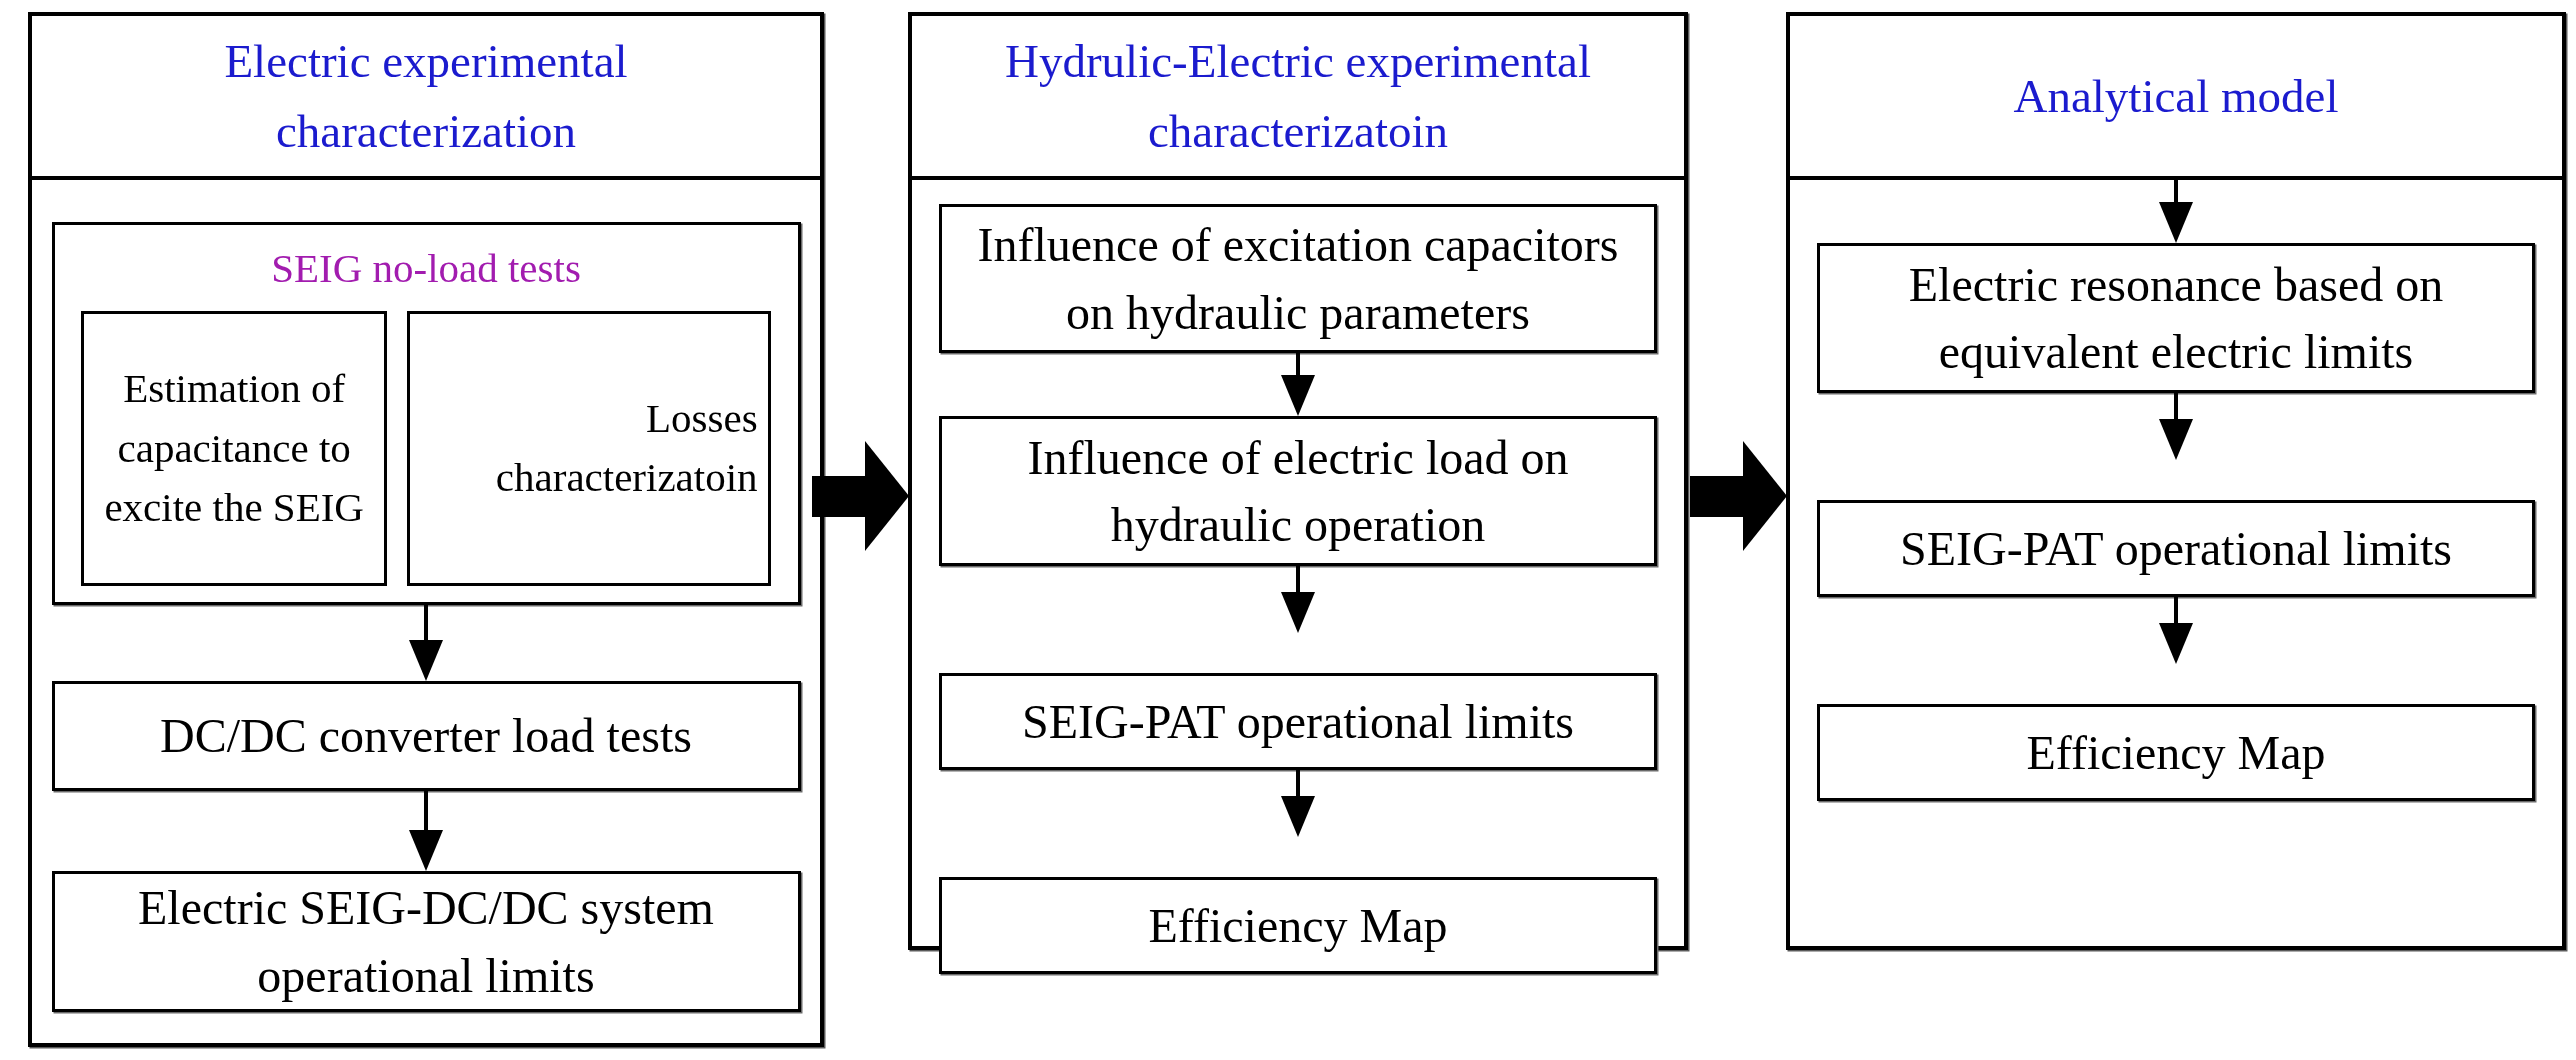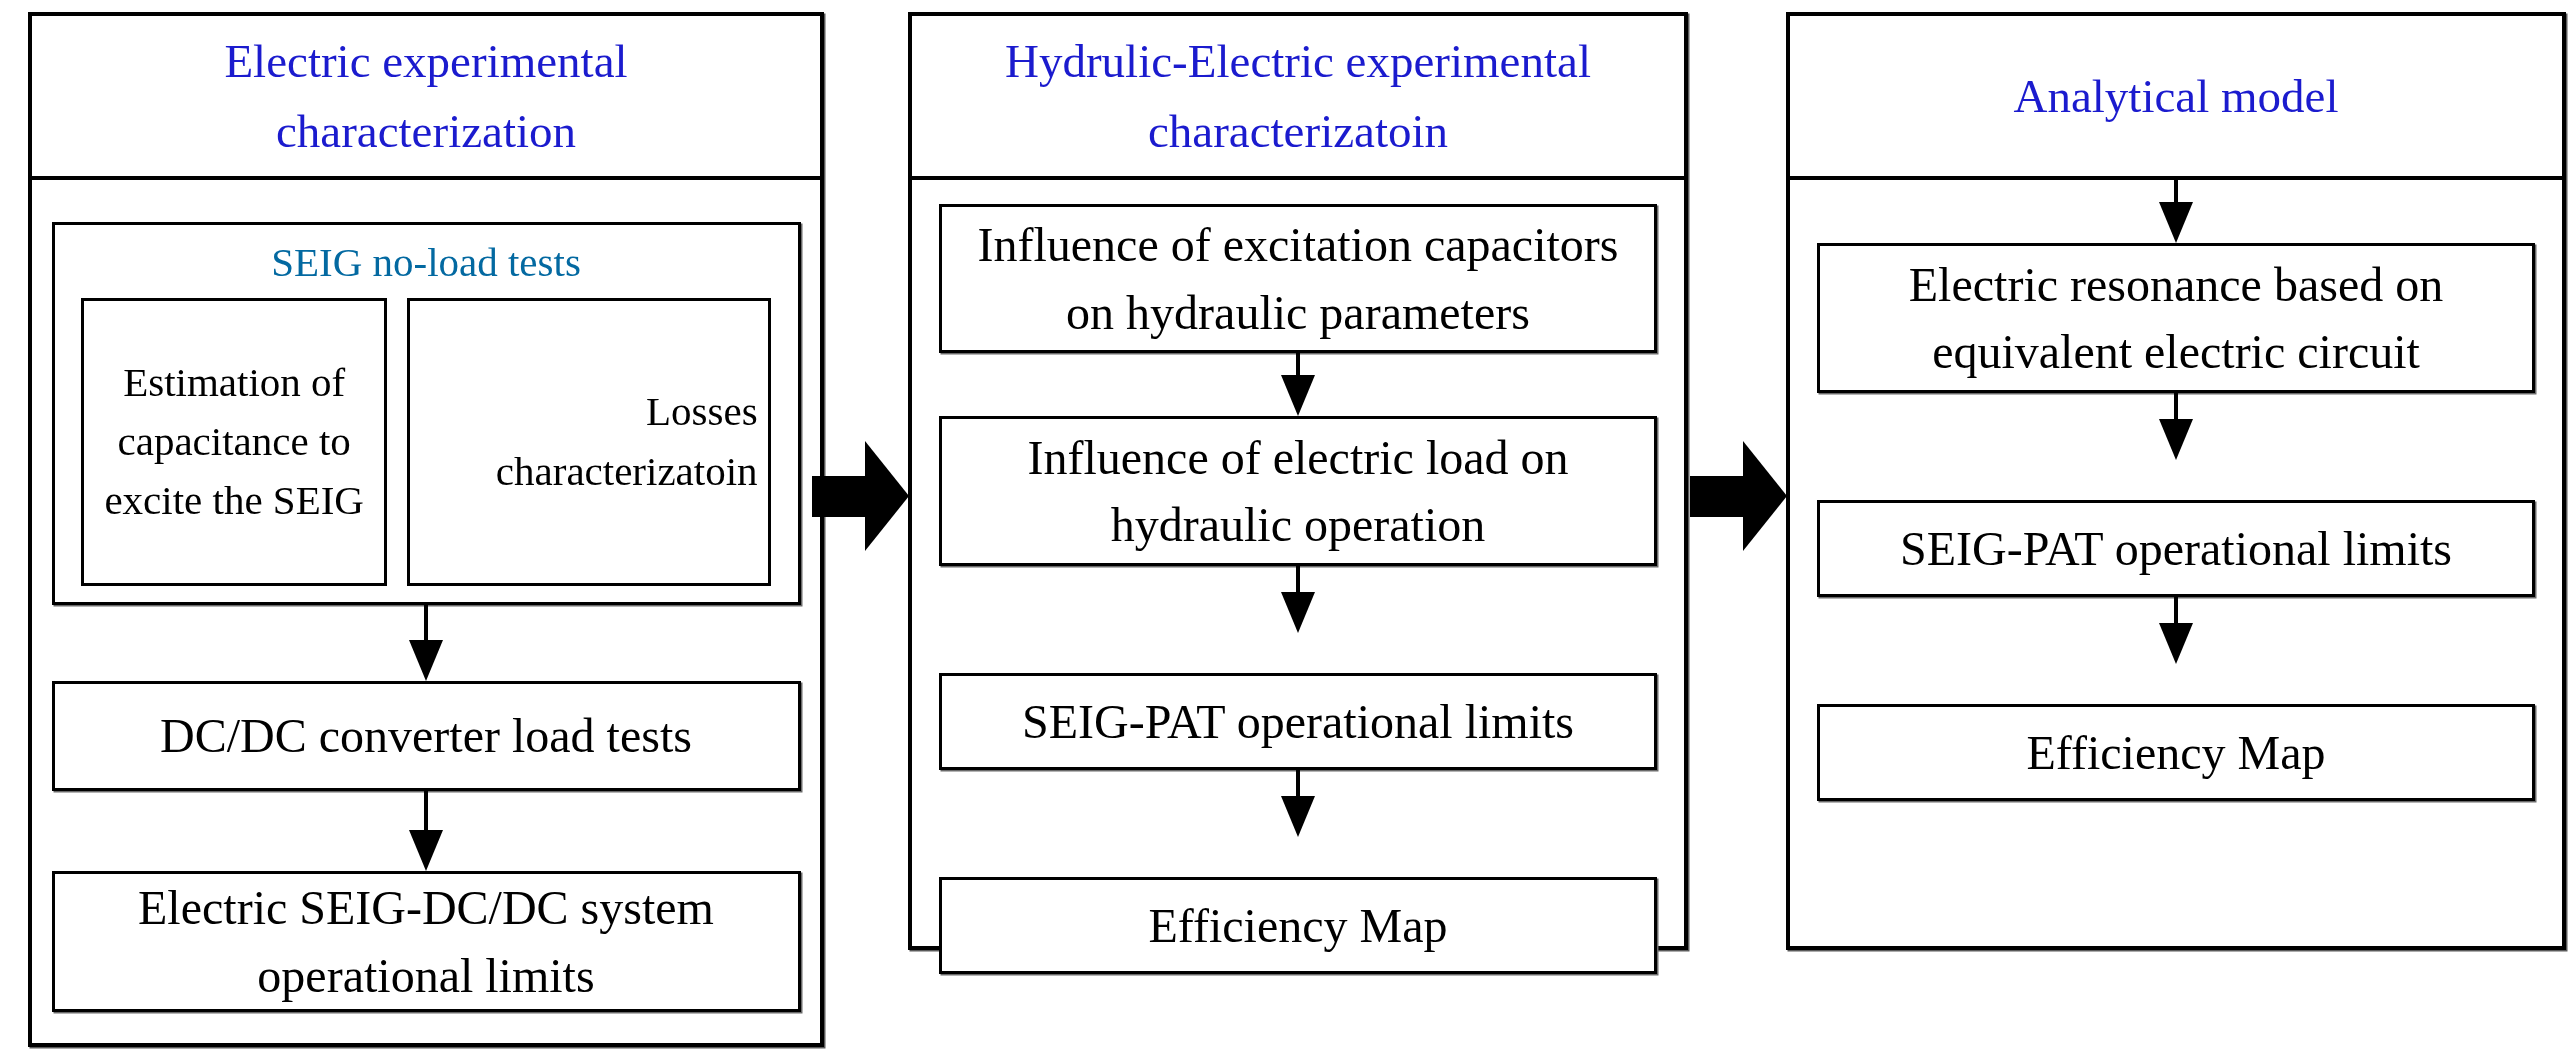--- a/index.html
+++ b/index.html
@@ -50,22 +50,22 @@
   .mt32{margin-top:24px;}
 
   
   .group-box{
     margin-top:42px;width:calc(100% - 39px);height:383px;
     border:3.8px solid #000;box-sizing:border-box;background:#fff;
     display:flex;flex-direction:column;
     box-shadow:1.5px 1.5px 0 #6a6a6a;
   }
   .group-title{
-    height:73px;display:flex;align-items:center;justify-content:center;
-    font-size:41px;color:#0369a1;
+    height:86px;display:flex;align-items:center;justify-content:center;
+    font-size:41px;color:#a21caf;
   }
   .group-row{
     flex:1;display:flex;gap:20px;padding:0 15px 16.5px 15px;justify-content:center;
   }
   .sub-box{
     border:3.8px solid #000;box-sizing:border-box;background:#fff;
     display:flex;align-items:center;justify-content:center;text-align:center;
     font-size:41px;line-height:1.45;color:#000;padding:0 10.5px;
   }
   .sub-left{flex:0 0 43%;}
@@ -151,21 +151,21 @@
 
   <section class="col col3">
     <header class="col-header">
       <span class="col-title">Analytical model</span>
     </header>
     <div class="col-body">
       <div class="v-arrow vh84">
         <div class="stem"></div>
         <div class="head"></div>
       </div>
-      <div class="flow-box h199">Electric resonance based on equivalent electric circuit</div>
+      <div class="flow-box h199">Electric resonance based on equivalent electric limits</div>
       <div class="v-arrow vh89">
         <div class="stem"></div>
         <div class="head"></div>
       </div>
       <div class="flow-box h129">SEIG-PAT operational limits</div>
       <div class="v-arrow vh89">
         <div class="stem"></div>
         <div class="head"></div>
       </div>
       <div class="flow-box h129">Efficiency Map</div>

